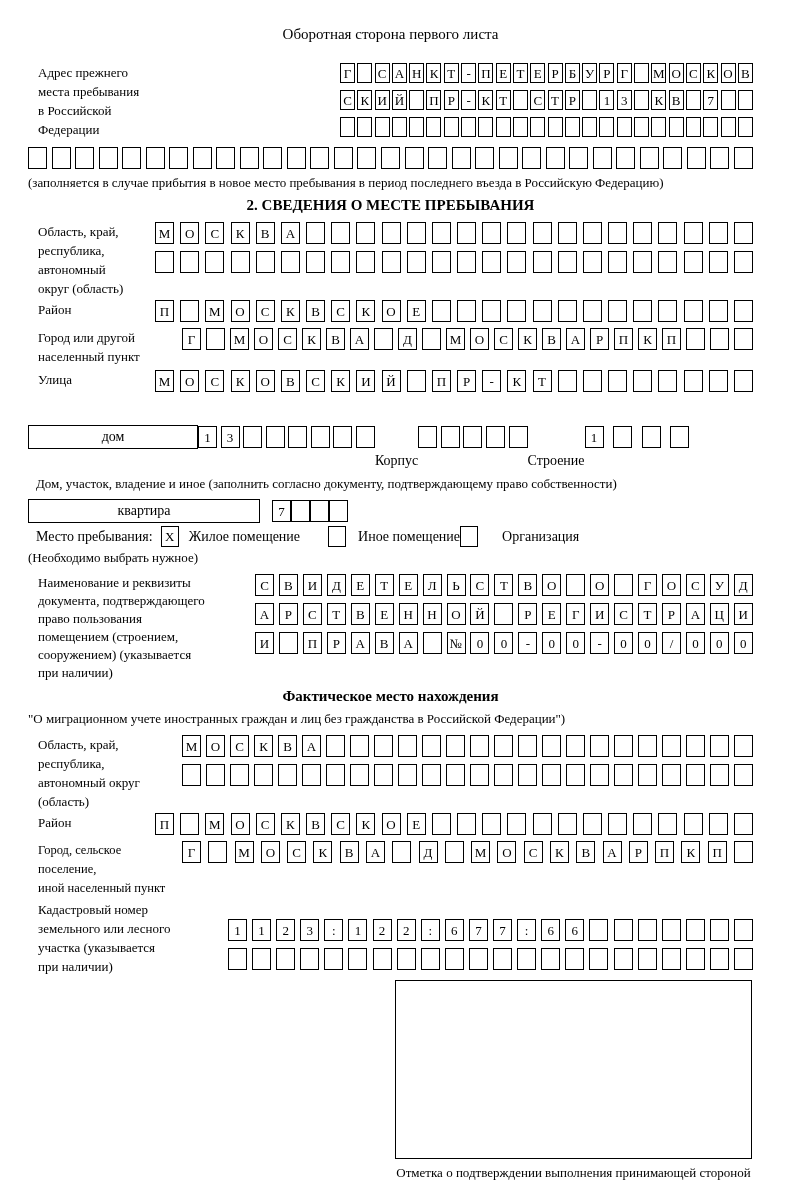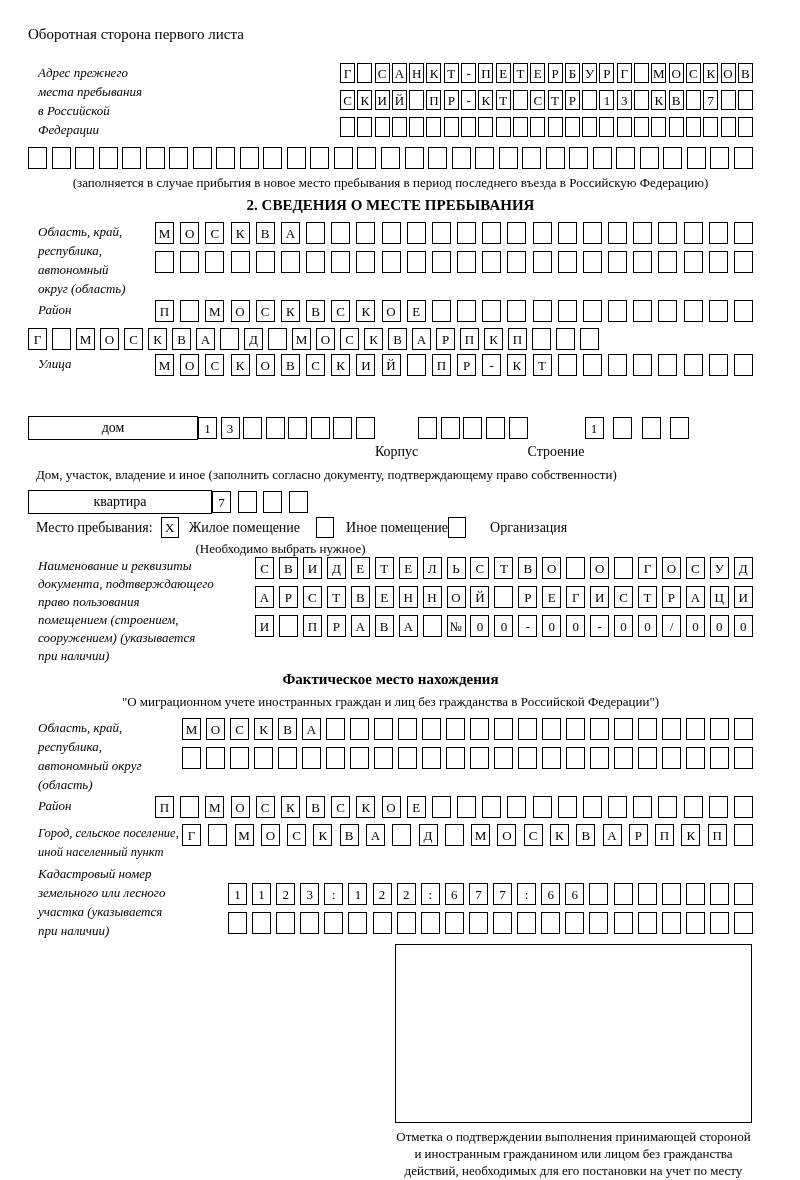--- a/index.html
+++ b/index.html
@@ -1,34 +1,34 @@
 <!DOCTYPE html>
 <html><head>
 <meta charset="utf-8">
 <style>
   html,body{margin:0;padding:0;background:#fff;}
   body{width:800px;height:1180px;overflow:hidden;color:#000;
        font-family:"Liberation Serif","DejaVu Serif",serif;}
   .page{box-sizing:border-box;width:800px;height:1180px;padding:20px 47px 0 28px;}
-  .header-note{text-align:left;font-size:15px;margin:6px 0 20px 0;}
+  .header-note{text-align:center;font-size:15px;margin:6px 0 20px 0;}
   .field{display:flex;align-items:flex-start;}
   .flabel{font-size:13px;line-height:19px;white-space:pre-line;box-sizing:border-box;
-          padding-left:10px;flex:none;font-style:italic;}
+          padding-left:10px;flex:none;}
   .rows{flex:none;}
   .boxrow{display:flex;justify-content:space-between;margin-bottom:7px;}
   .boxrow:last-child{margin-bottom:0;}
   .cell{box-sizing:border-box;width:19px;height:22px;border:1.5px solid #000;
         display:flex;align-items:center;justify-content:center;
         font-size:13px;line-height:1;flex:none;background:#fff;}
   .cell.narrow{width:15px;height:20px;}
   .wbox{box-sizing:border-box;border:1.5px solid #000;height:24px;display:flex;
         align-items:center;justify-content:center;font-size:14px;flex:none;}
   .inline-lbl{font-size:14px;line-height:24px;flex:none;margin-top:48px;}
   .note{font-size:13px;line-height:16px;}
-  .center{text-align:center;}
+  .center{}
   .sec-title{text-align:center;font-weight:bold;font-size:15px;margin:6px 0 8px 0;}
   .mixrow{display:flex;justify-content:space-between;align-items:center;}
   .stayrow{display:flex;align-items:center;font-size:14px;}
   .cb{width:18px;height:21px;}
   .stamp-col{width:357px;margin-left:367px;}
   .stamp-box{height:177px;border:1.5px solid #000;background:#fff;}
   .stamp-caption{font-size:13px;line-height:17px;text-align:center;margin-top:5px;}
   .pre{white-space:pre-line;}
 </style>
 </head>
@@ -246,20 +246,22 @@
         <span class="cell"></span>
         <span class="cell"></span>
         <span class="cell"></span>
         <span class="cell"></span>
         <span class="cell"></span>
         <span class="cell"></span>
       </div>
   </div>
 
   <div class="field" style="margin-bottom:4px">
+    <div class="flabel" style="width:154px">Город или другой
+населенный пункт</div>
     <div class="boxrow" style="width:571px">
         <span class="cell">Г</span>
         <span class="cell"></span>
         <span class="cell">М</span>
         <span class="cell">О</span>
         <span class="cell">С</span>
         <span class="cell">К</span>
         <span class="cell">В</span>
         <span class="cell">А</span>
         <span class="cell"></span>
@@ -274,21 +276,21 @@
         <span class="cell">Р</span>
         <span class="cell">П</span>
         <span class="cell">К</span>
         <span class="cell">П</span>
         <span class="cell"></span>
         <span class="cell"></span>
         <span class="cell"></span>
       </div>
   </div>
 
-  <div class="field" style="margin-bottom:16px">
+  <div class="field" style="margin-bottom:9px">
     <div class="flabel" style="width:127px">Улица</div>
     <div class="boxrow" style="width:598px">
         <span class="cell">М</span>
         <span class="cell">О</span>
         <span class="cell">С</span>
         <span class="cell">К</span>
         <span class="cell">О</span>
         <span class="cell">В</span>
         <span class="cell">С</span>
         <span class="cell">К</span>
@@ -335,39 +337,39 @@
     <div class="boxrow" style="width:108px;margin-bottom:0">
         <span class="cell">1</span>
         <span class="cell"></span>
         <span class="cell"></span>
         <span class="cell"></span>
       </div>
   </div>
   <div class="note" style="padding-left:8px;margin-bottom:7px">Дом, участок, владение и иное (заполнить согласно документу, подтверждающему право собственности)</div>
 
   <div class="mixrow" style="width:312px;margin-bottom:3px;justify-content:flex-start">
-    <div class="wbox" style="width:184px;">квартира</div>
+    <div class="wbox" style="width:232px;margin-right:12px">квартира</div>
     <div class="boxrow" style="width:96px;margin-bottom:0">
         <span class="cell">7</span>
         <span class="cell"></span>
         <span class="cell"></span>
         <span class="cell"></span>
       </div>
   </div>
 
   <div class="stayrow" style="margin-bottom:3px">
     <span style="padding-left:8px;margin-right:8px">Место пребывания:</span>
     <span class="cell cb" style="margin-right:10px">X</span>
-    <span style="margin-right:16px">Жилое помещение</span>
+    <span style="margin-right:28px">Жилое помещение</span>
     <span class="cell cb" style="margin-right:12px"></span>
     <span style="">Иное помещение</span>
     <span class="cell cb" style="margin-right:24px"></span>
     <span>Организация</span>
   </div>
-  <div class="note center" style="margin-right:220px">(Необходимо выбрать нужное)</div>
+  <div class="note center" style="margin-bottom:8px;margin-right:220px">(Необходимо выбрать нужное)</div>
 
   <div class="field" style="margin-bottom:6px">
     <div class="flabel" style="width:227px;line-height:18px">Наименование и реквизиты
 документа, подтверждающего
 право пользования
 помещением (строением,
 сооружением) (указывается
 при наличии)</div>
     <div class="rows" style="width:498px">
       <div class="boxrow" style="width:498px">

